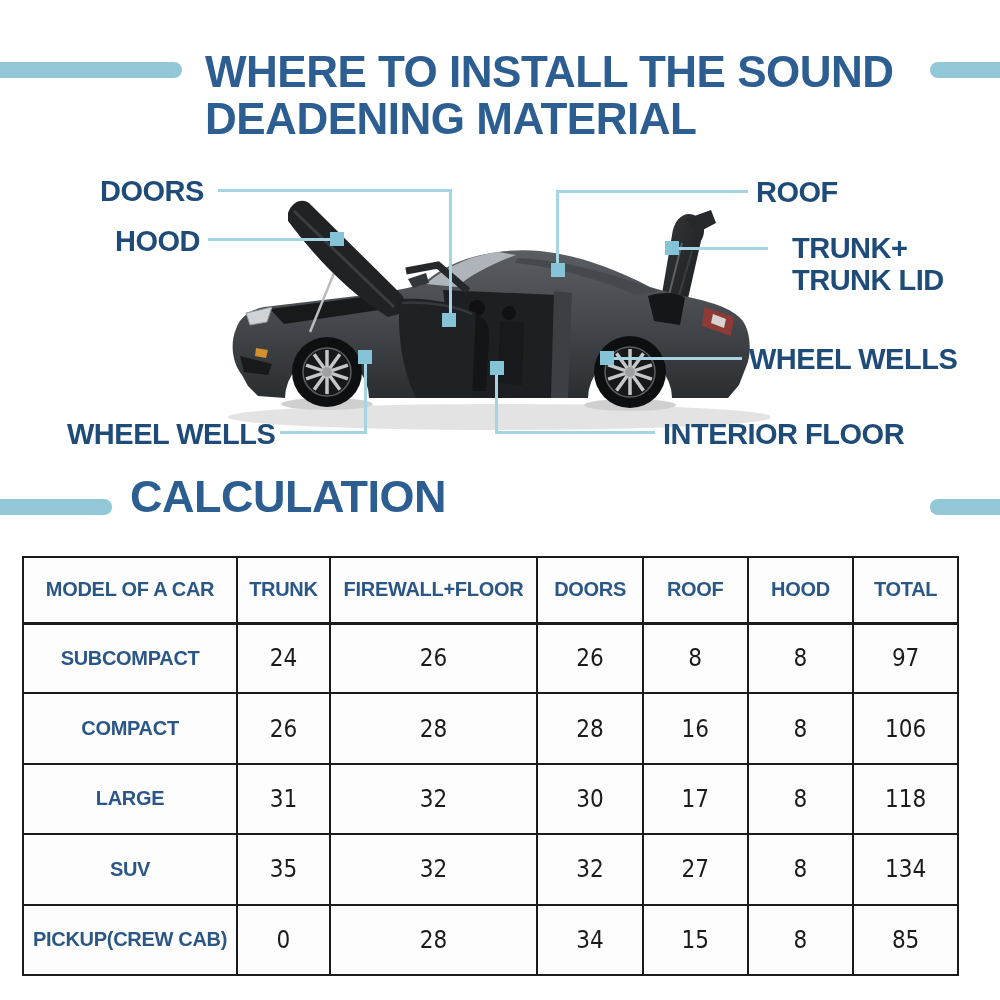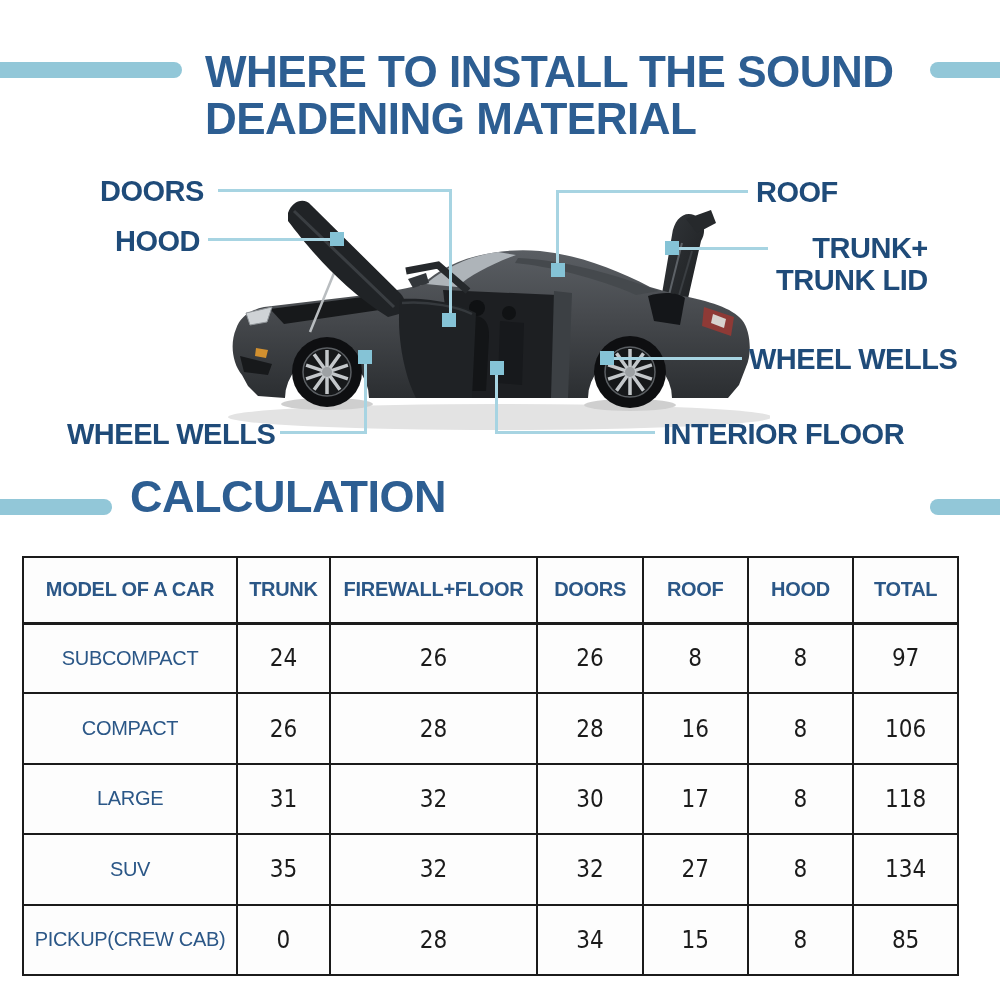--- a/index.html
+++ b/index.html
@@ -45,21 +45,21 @@
     padding:0;overflow:hidden;
   }
   .calc-table thead tr{height:66px;}
   .calc-table tbody tr{height:59px;}
   .calc-table th{
     font-size:20px;font-weight:700;letter-spacing:-0.3px;
     color:var(--headerBlue,#2b5787);
     border-bottom-width:3px;
   }
   .calc-table td.row-label{
-    font-size:20px;font-weight:400;letter-spacing:-0.3px;
+    font-size:20px;font-weight:700;letter-spacing:-0.3px;
     color:var(--headerBlue,#2b5787);
     border-radius:12px;
   }
   .calc-table td.num{
     font-family:"DejaVu Sans",sans-serif;font-stretch:condensed;
     font-size:24px;font-weight:400;color:#1b1b1b;margin-left:15px;
   }
   .car-svg{position:absolute;left:210px;top:195px;width:560px;height:250px;}
 </style>
 </head>
@@ -191,21 +191,21 @@
   <div class="pline" style="left:495px;top:431px;width:160px;height:3px;"></div>
   <div class="psq" style="left:490px;top:361px;"></div>
 
   <div class="pline" style="left:280px;top:431px;width:87px;height:3px;"></div>
   <div class="pline" style="left:364px;top:363px;width:3px;height:71px;"></div>
   <div class="psq" style="left:358px;top:350px;"></div>
 
   <div class="dlabel" style="left:100px;top:175px;">DOORS</div>
   <div class="dlabel" style="left:115px;top:225px;">HOOD</div>
   <div class="dlabel" style="left:756px;top:176px;">ROOF</div>
-  <div class="dlabel" style="left:776px;top:232px;text-align:right;">
+  <div class="dlabel" style="left:792px;top:232px;">
     <div>TRUNK+</div>
     <div>TRUNK LID</div>
   </div>
   <div class="dlabel" style="left:749px;top:343px;">WHEEL WELLS</div>
   <div class="dlabel" style="left:663px;top:418px;">INTERIOR FLOOR</div>
   <div class="dlabel" style="left:67px;top:418px;">WHEEL WELLS</div>
 
   <div class="bar" style="left:-12px;top:499px;width:124px;"></div>
   <div class="bar" style="left:930px;top:499px;width:84px;"></div>
   <div class="calc-title">CALCULATION</div>

